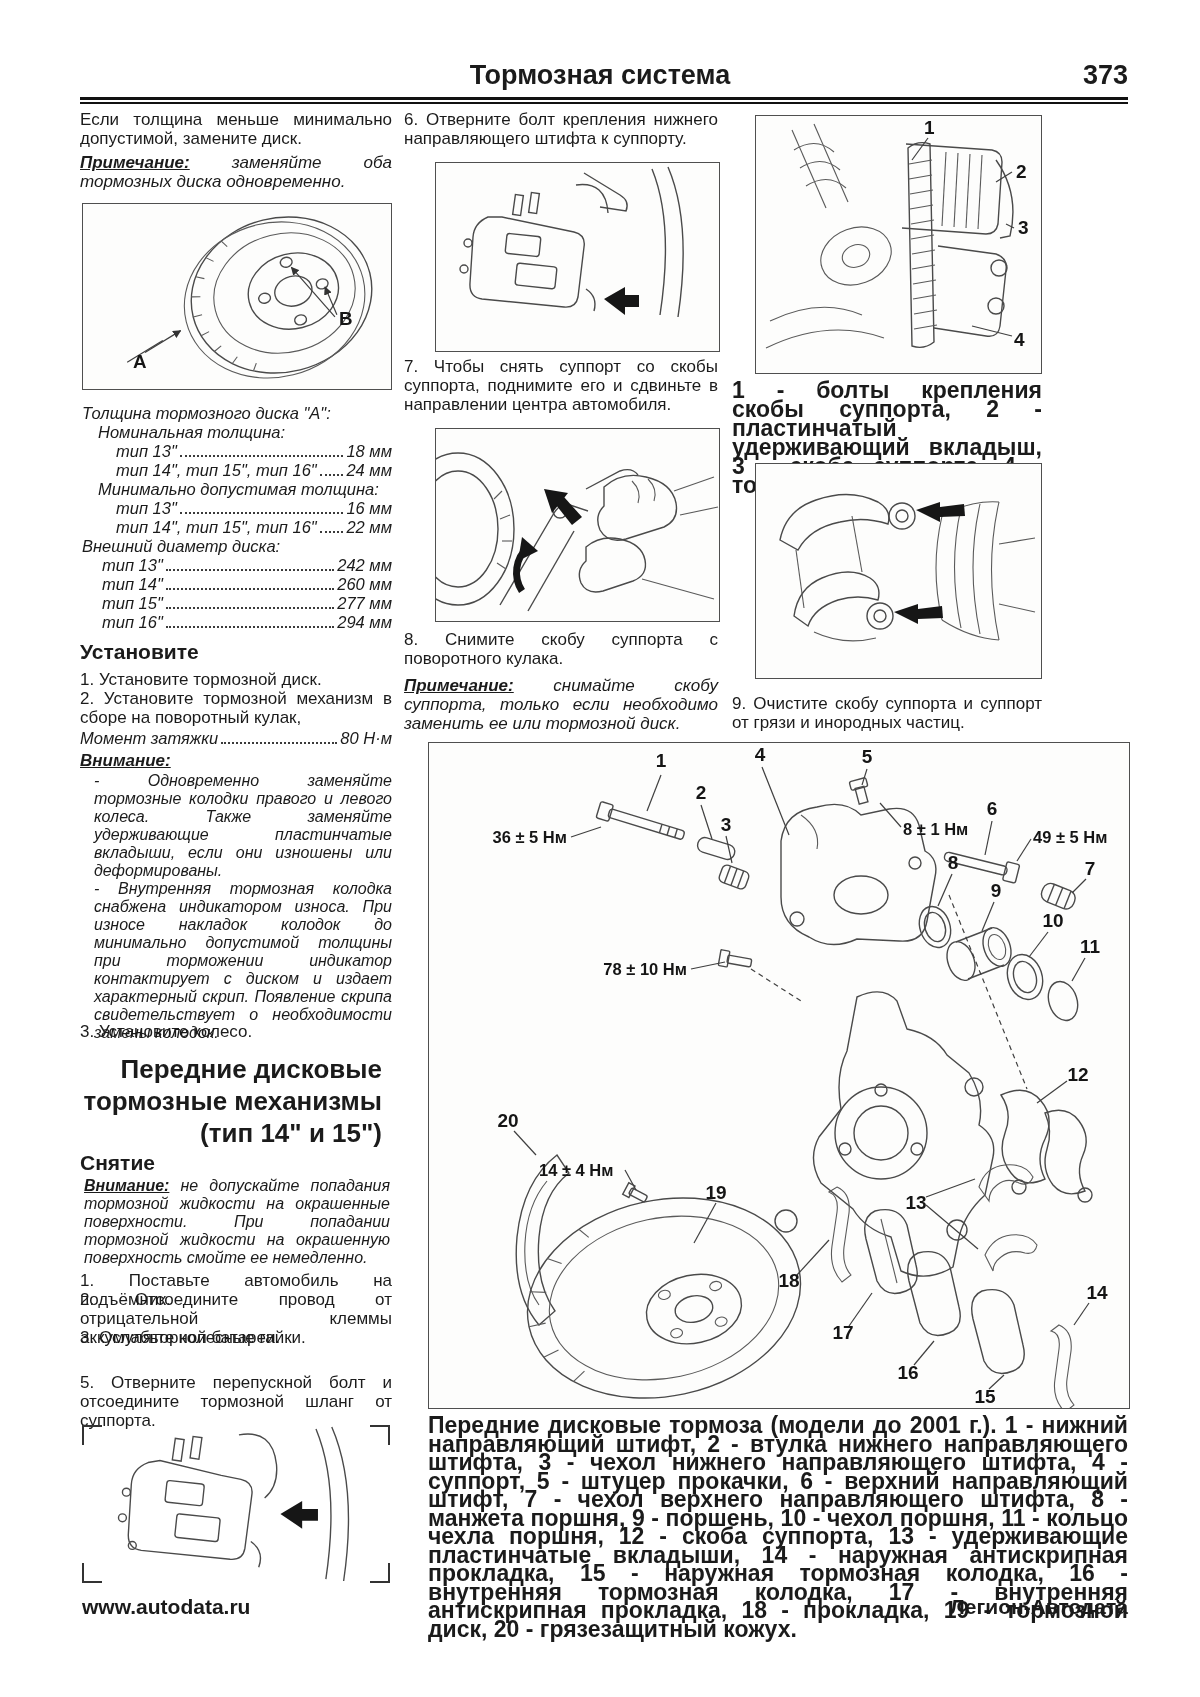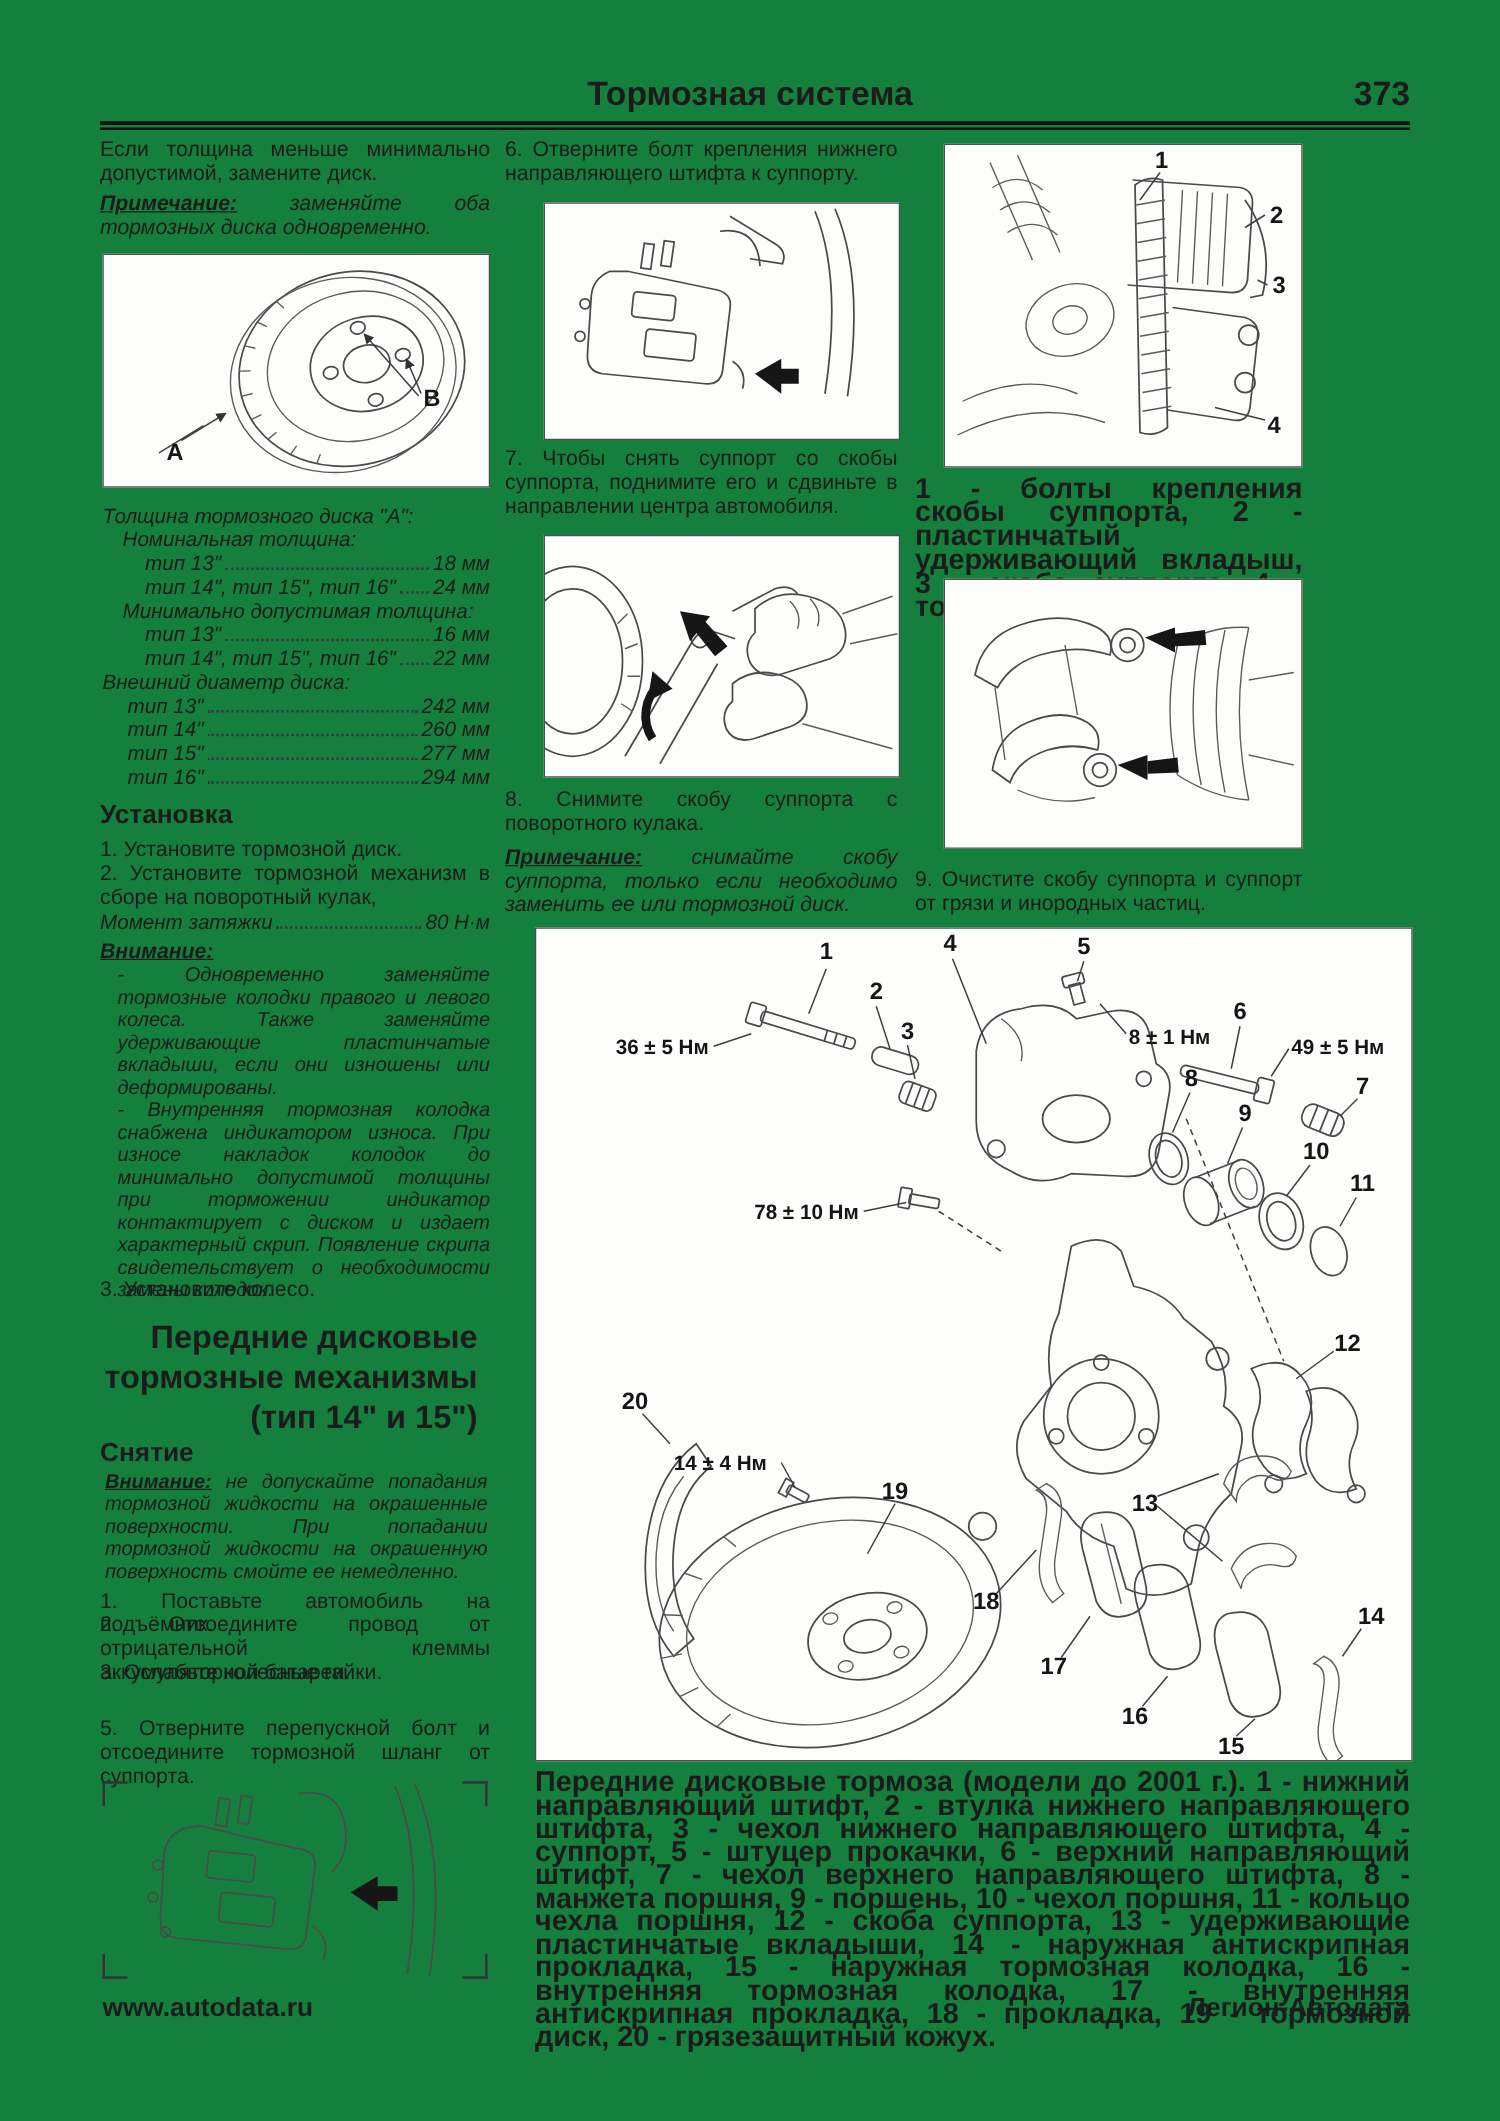--- a/index.html
+++ b/index.html
@@ -1,16 +1,16 @@
 <!DOCTYPE html>
 <html><head>
 <meta charset="utf-8">
 <style>
   html,body{margin:0;padding:0;background:#e8e8e6;}
-  #page{position:relative;width:1200px;height:1697px;background:#15803d;margin:0 auto;
+  #page{position:relative;width:1200px;height:1697px;background:#ffffff;margin:0 auto;
         font-family:"Liberation Sans",sans-serif;color:#1b1b1b;overflow:hidden;}
   .abs{position:absolute;}
   .t{font-size:17px;line-height:19px;text-align:justify;}
   .it{font-style:italic;}
   .b{font-weight:bold;}
   .ul{text-decoration:underline;font-weight:bold;}
   .h-small{font-size:21px;font-weight:bold;line-height:24px;}
   .h-big{font-size:26px;font-weight:bold;line-height:32px;}
   .cap{font-weight:bold;font-size:23px;line-height:19px;text-align:justify;}
   .figbox{position:absolute;border:1.6px solid #4f4f4f;background:#fdfdfc;}
@@ -138,21 +138,21 @@
         <span class="dots"></span>
         <span class="val">277 мм</span>
     </div>
     <div class="row" style="padding-left:20px;">
       <span>тип 16"</span>
         <span class="dots"></span>
         <span class="val">294 мм</span>
     </div>
   </div>
 
-  <div class="abs h-small" style="left:80px;top:640px;width:312px;">Установка</div>
+  <div class="abs h-small" style="left:80px;top:640px;width:312px;">Установите</div>
   <div class="abs t" style="left:80px;top:670px;width:312px;">1. Установите тормозной диск.</div>
   <div class="abs t" style="left:80px;top:689px;width:312px;">2. Установите тормозной механизм в сборе на поворотный кулак,</div>
   <div class="abs specs" style="left:80px;top:729px;width:312px;">
     <div class="row">
         <span>Момент затяжки</span>
         <span class="dots"></span>
         <span class="val">80 Н·м</span>
       </div>
   </div>
   <div class="abs t it ul" style="left:80px;top:751px;width:312px;">Внимание:</div>

